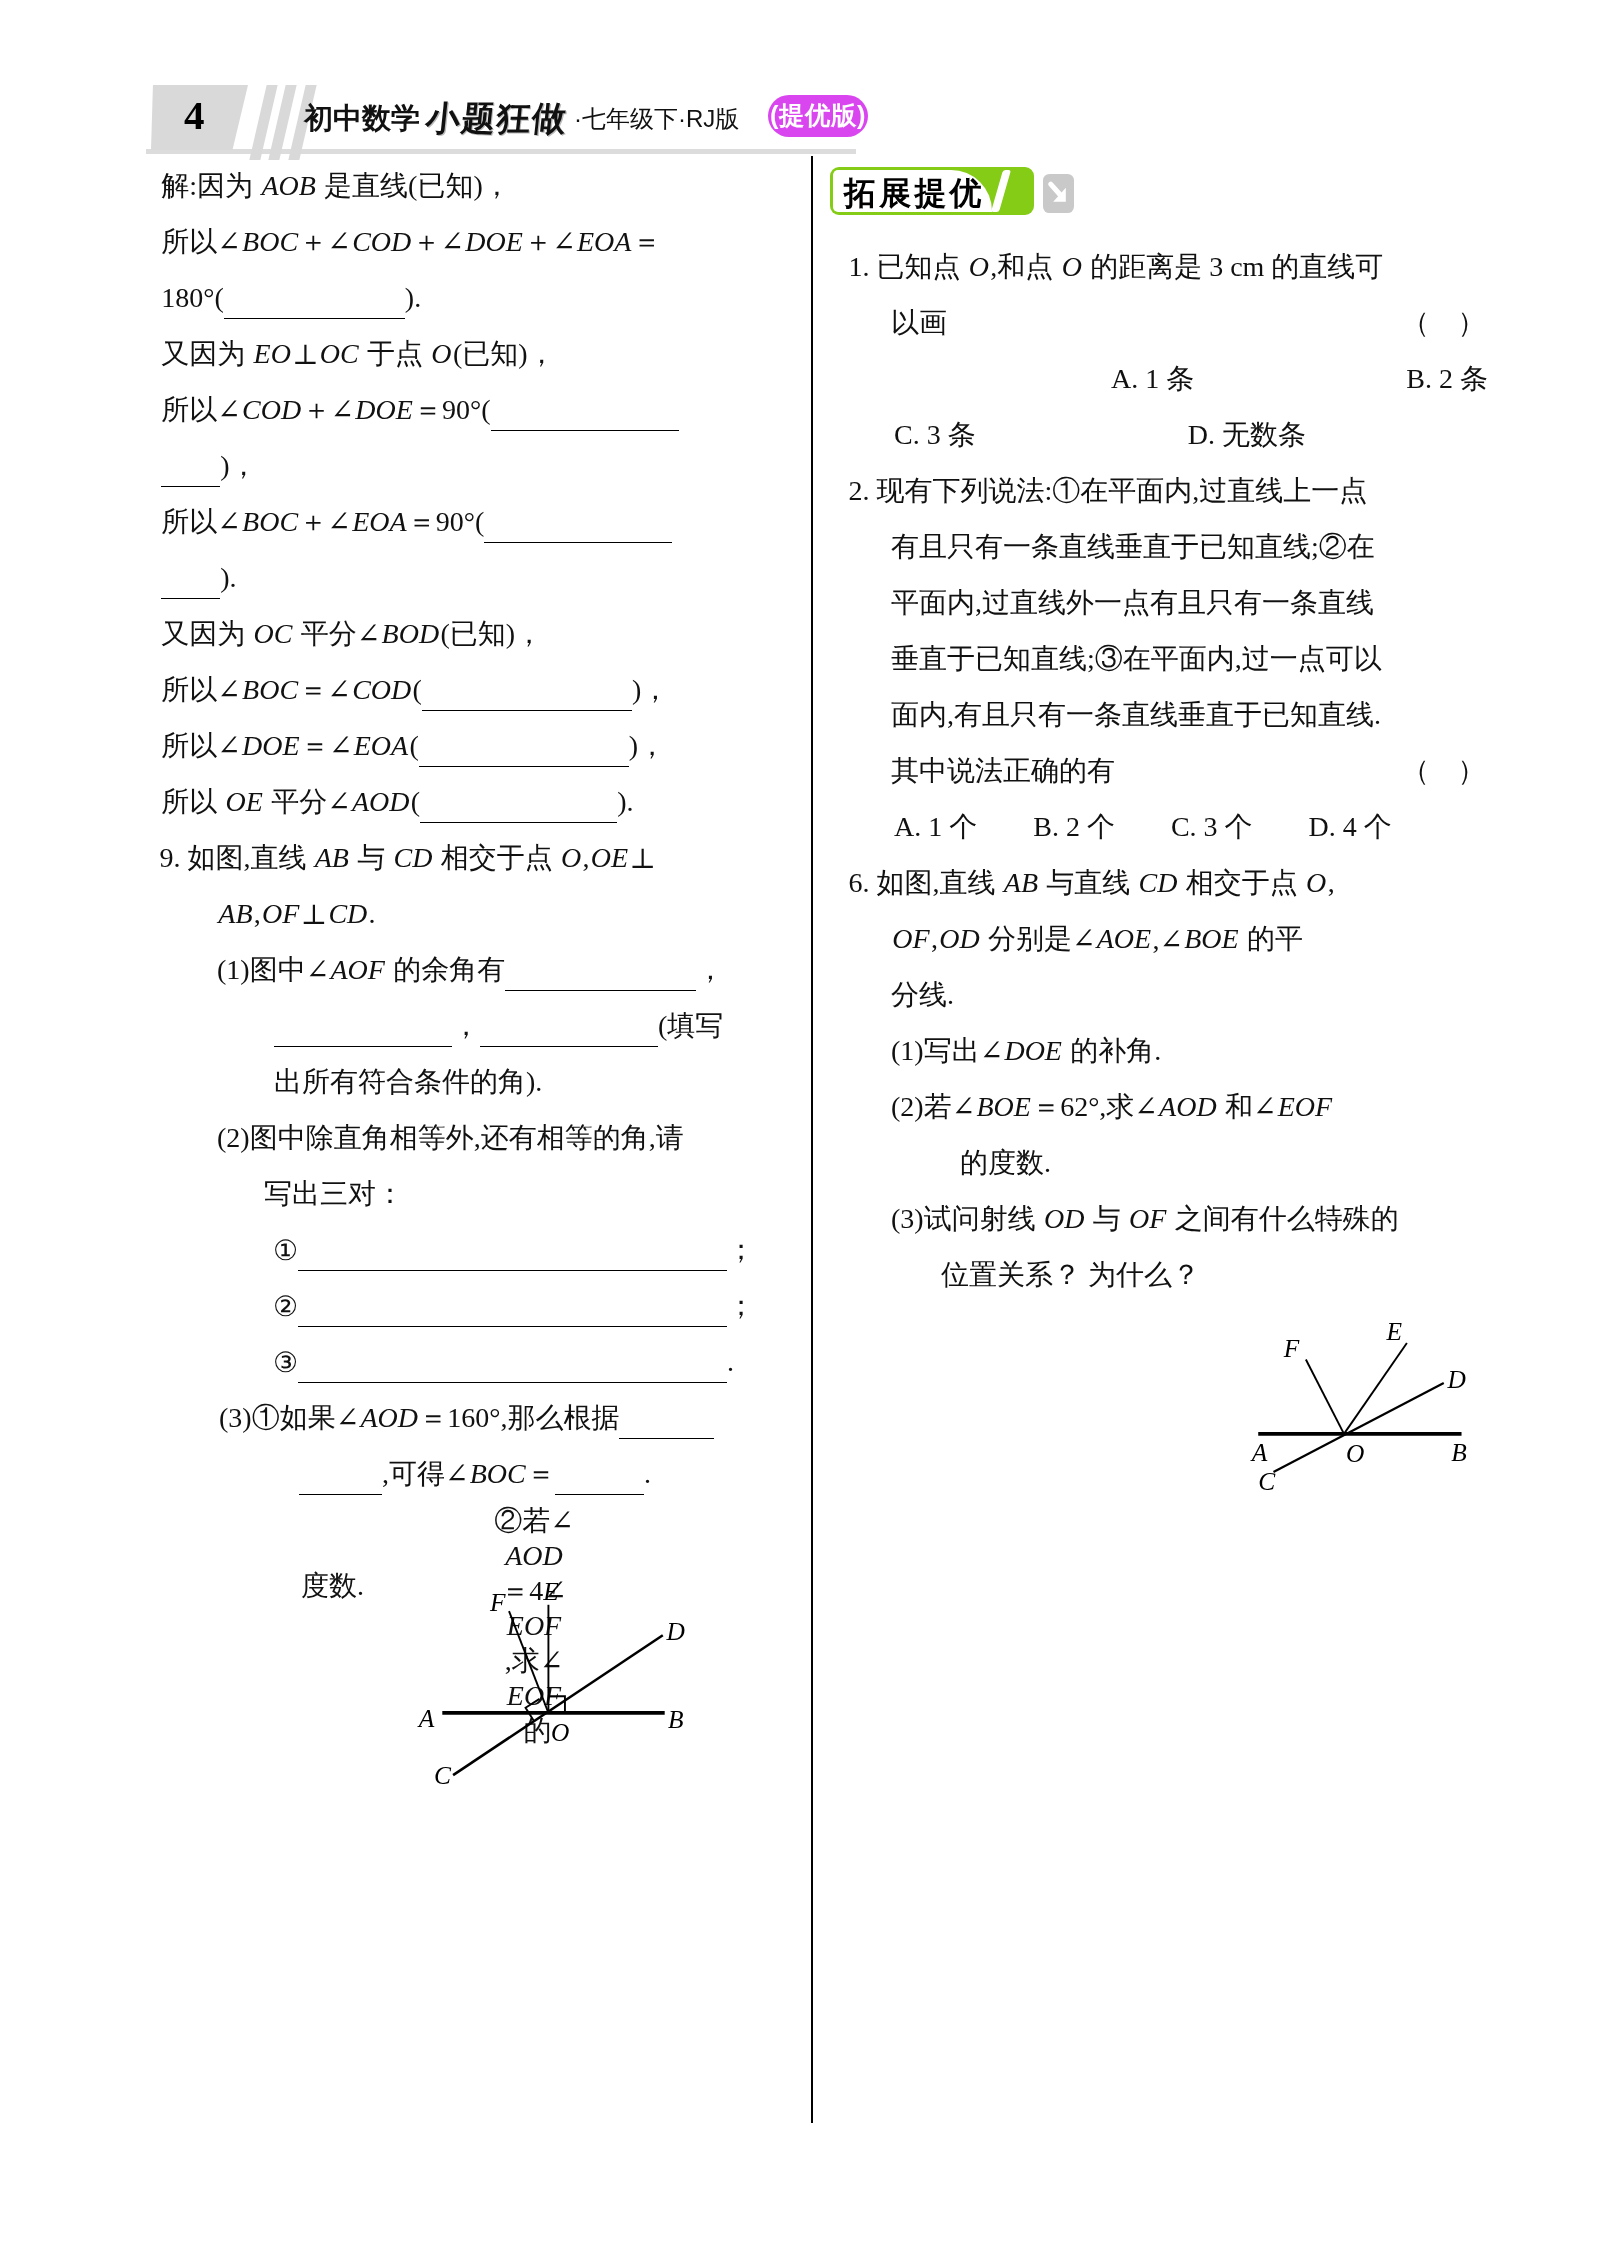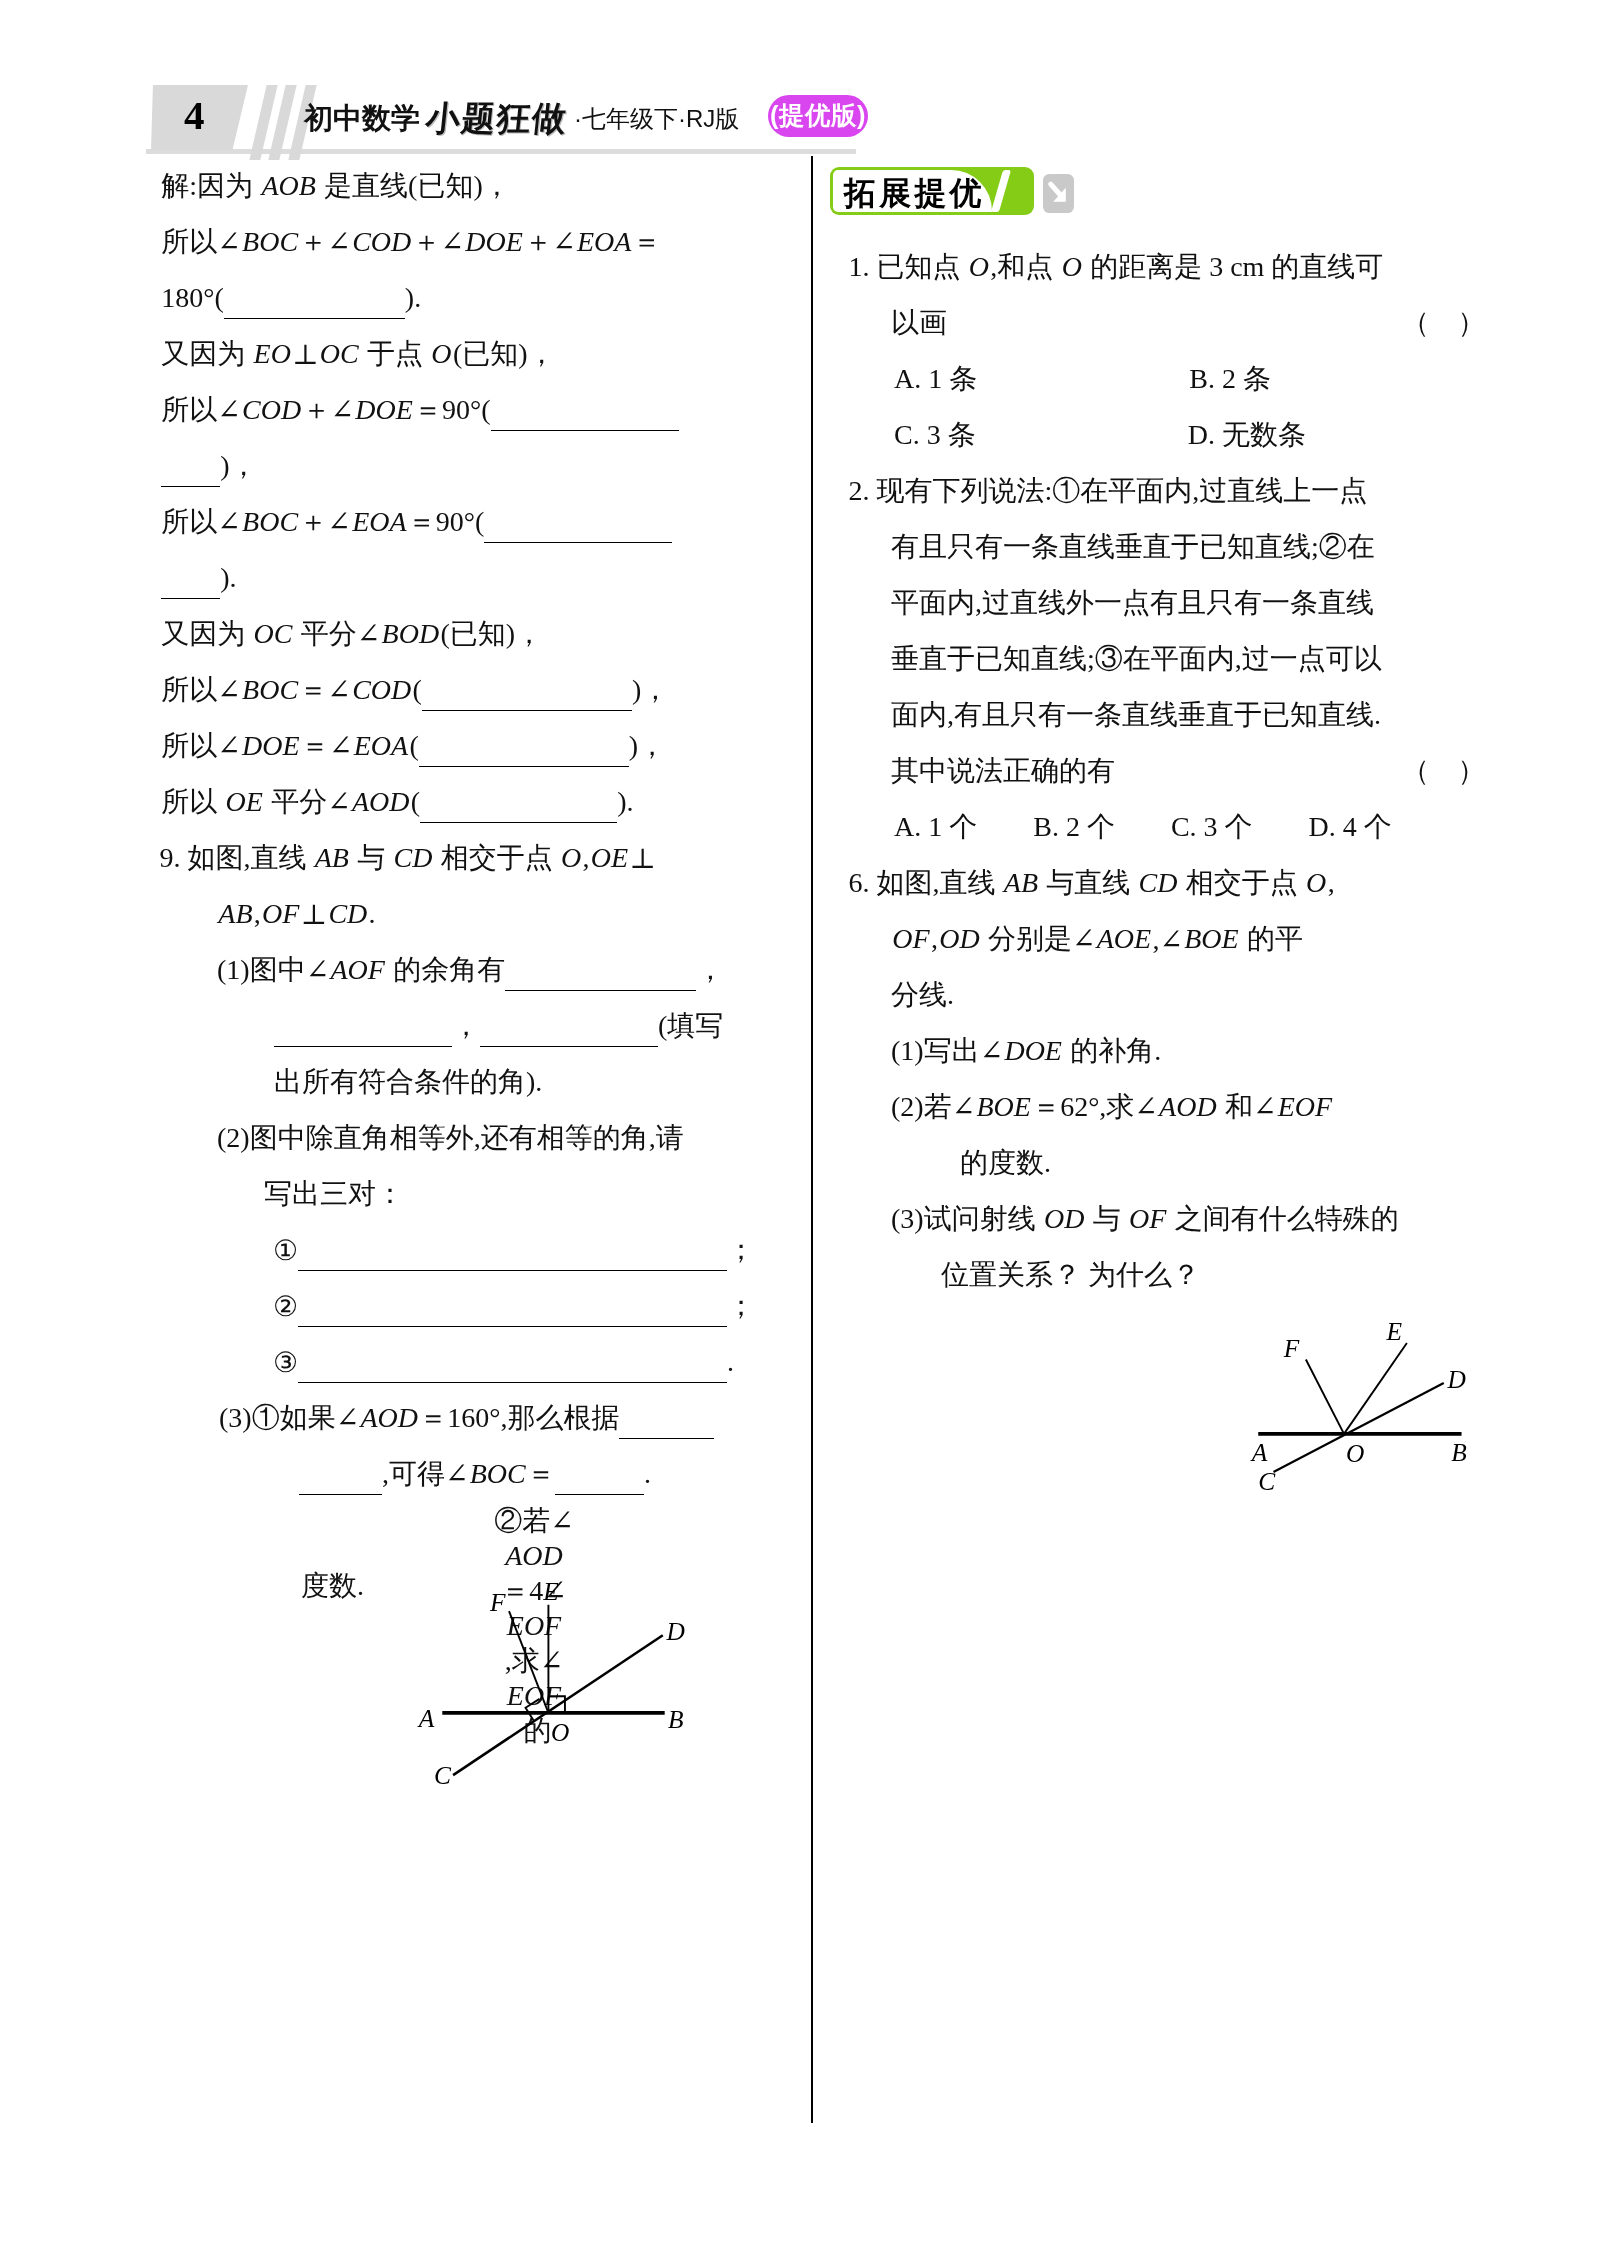--- a/index.html
+++ b/index.html
@@ -110,21 +110,21 @@
   <div class="sec-arrow">
     <svg width="30.5" height="39" viewBox="0 0 48 62">
       <line x1="12" y1="16" x2="27" y2="33" stroke="#fff" stroke-width="8" stroke-linecap="round"></line>
       <polygon points="36,44 36,22 16,44" fill="#fff"></polygon>
     </svg>
   </div>
 
   <div id="right-col" class="col" style="left:846px;top:239px;width:642px;">
       <div class="tline" style="padding-left: 2.5px;"><span class="seg-c">1. 已知点 </span><span class="seg-m">O</span><span class="seg-c">,和点 </span><span class="seg-m">O</span><span class="seg-c"> 的距离是 3 cm 的直线可</span></div>
       <div class="tline" style="padding-left: 45px;"><span class="seg-c">以画</span><span class="seg-r">（　）</span></div>
-      <div class="tline" style="padding-left: 48px;"><span class="seg-c">A. 1 条</span><span class="seg-g" style="width: 212px;"></span><span class="seg-c">B. 2 条</span></div>
+      <div class="tline" style="padding-left: 48px; justify-content: flex-end;"><span class="seg-c">A. 1 条</span><span class="seg-g" style="width: 212px;"></span><span class="seg-c">B. 2 条</span></div>
       <div class="tline" style="padding-left: 48px;"><span class="seg-c">C. 3 条</span><span class="seg-g" style="width: 212px;"></span><span class="seg-c">D. 无数条</span></div>
       <div class="tline" style="padding-left: 2.5px;"><span class="seg-c">2. 现有下列说法:①在平面内,过直线上一点</span></div>
       <div class="tline" style="padding-left: 45px;"><span class="seg-c">有且只有一条直线垂直于已知直线;②在</span></div>
       <div class="tline" style="padding-left: 45px;"><span class="seg-c">平面内,过直线外一点有且只有一条直线</span></div>
       <div class="tline" style="padding-left: 45px;"><span class="seg-c">垂直于已知直线;③在平面内,过一点可以</span></div>
       <div class="tline" style="padding-left: 45px;"><span class="seg-c">面内,有且只有一条直线垂直于已知直线.</span></div>
       <div class="tline" style="padding-left: 45px;"><span class="seg-c">其中说法正确的有</span><span class="seg-r">（　）</span></div>
       <div class="tline" style="padding-left: 48px;"><span class="seg-c">A. 1 个</span><span class="seg-g" style="width: 56px;"></span><span class="seg-c">B. 2 个</span><span class="seg-g" style="width: 56px;"></span><span class="seg-c">C. 3 个</span><span class="seg-g" style="width: 56px;"></span><span class="seg-c">D. 4 个</span></div>
       <div class="tline" style="padding-left: 2.5px;"><span class="seg-c">6. 如图,直线 </span><span class="seg-m">AB</span><span class="seg-c"> 与直线 </span><span class="seg-m">CD</span><span class="seg-c"> 相交于点 </span><span class="seg-m">O</span><span class="seg-c">,</span></div>
       <div class="tline" style="padding-left: 45px;"><span class="seg-m">OF</span><span class="seg-c">,</span><span class="seg-m">OD</span><span class="seg-c"> 分别是∠</span><span class="seg-m">AOE</span><span class="seg-c">,∠</span><span class="seg-m">BOE</span><span class="seg-c"> 的平</span></div>

